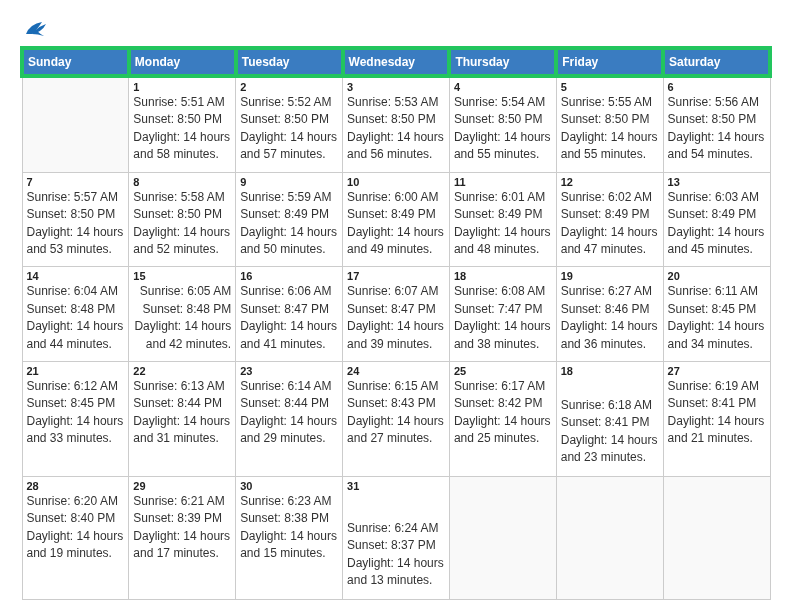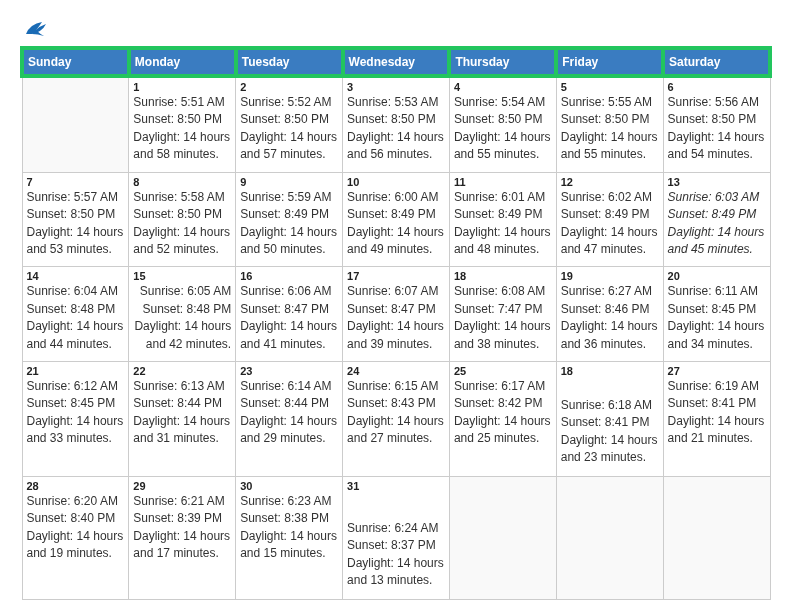--- a/index.html
+++ b/index.html
@@ -214,21 +214,21 @@
           </td>
           <td>
             <span class="day-num">12</span>
             <div class="day-info" style="white-space: pre-line;">Sunrise: 6:02 AM
 Sunset: 8:49 PM
 Daylight: 14 hours
 and 47 minutes.</div>
           </td>
           <td>
             <span class="day-num">13</span>
-            <div class="day-info" style="white-space: pre-line; font-style: italic;">Sunrise: 6:03 AM
+            <div class="day-info" style="white-space: pre-line;">Sunrise: 6:03 AM
 Sunset: 8:49 PM
 Daylight: 14 hours
 and 45 minutes.</div>
           </td>
         </tr>
         <tr>
           <td>
             <span class="day-num">14</span>
             <div class="day-info" style="white-space: pre-line;">Sunrise: 6:04 AM
 Sunset: 8:48 PM

